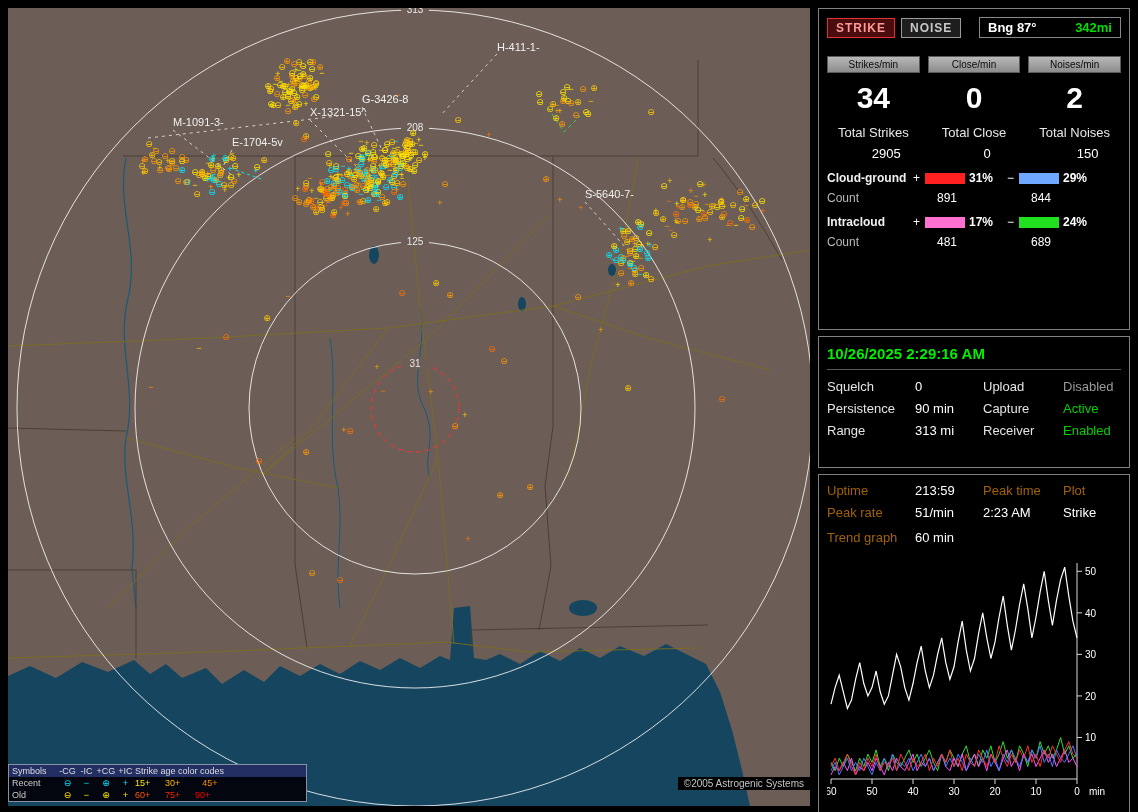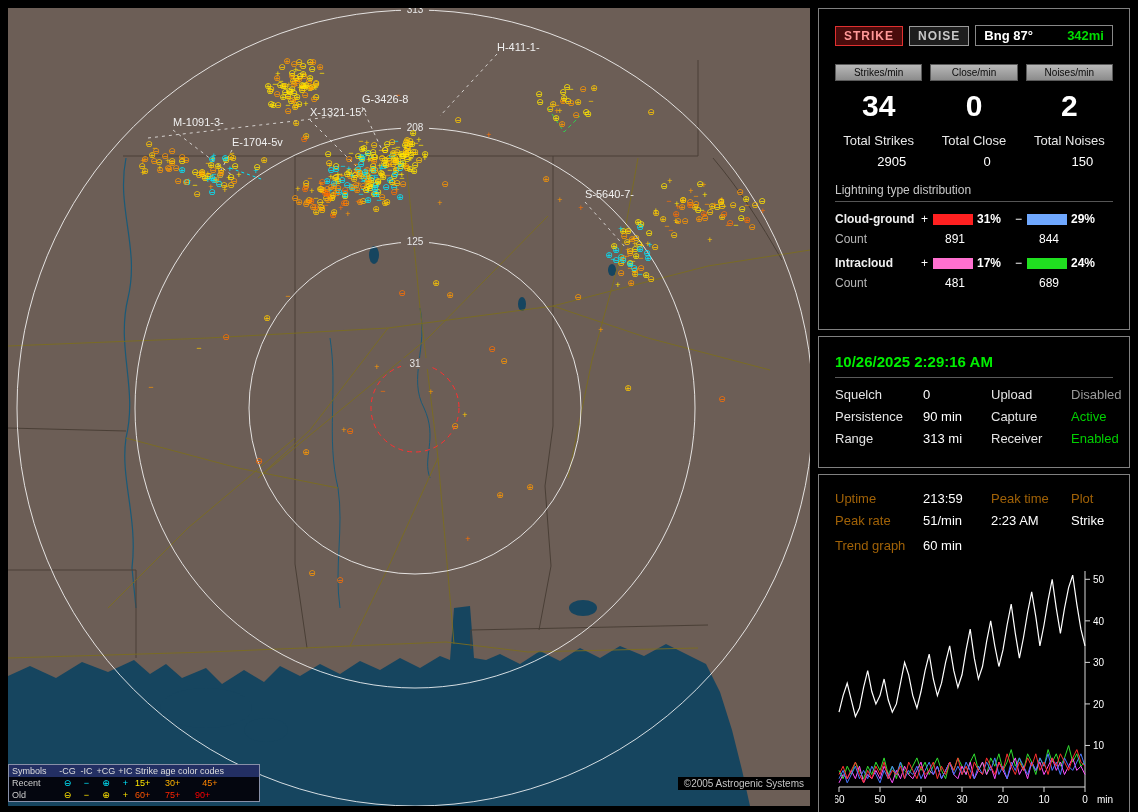--- a/index.html
+++ b/index.html
@@ -1,26 +1,26 @@
 <!DOCTYPE html>
 <html><head>
 <meta charset="utf-8">
 <style>
   *{margin:0;padding:0;box-sizing:border-box}
   html,body{width:1138px;height:812px;background:#000;font-family:"Liberation Sans","DejaVu Sans",sans-serif;position:relative;overflow:hidden}
   #map{position:absolute;left:8px;top:8px;width:802px;height:798px;background:#6c5e56;overflow:hidden}
   #map svg{display:block}
-  .legend{position:absolute;left:0;bottom:4px;width:252px;border:1px solid #8890a8;background:#04060f;font-size:9px;color:#ccc}
+  .legend{position:absolute;left:0;bottom:4px;width:299px;border:1px solid #8890a8;background:#04060f;font-size:9px;color:#ccc}
   .lg-head,.lg-row{display:grid;grid-template-columns:46px 19px 19px 20px 19px 1fr;padding:1px 3px;align-items:center}
   .lg-head{background:#232f63;color:#ddd}
   .lg-sym{text-align:center}
   .lg-ages span{display:inline-block;width:30px}
   .copyright{position:absolute;right:0;bottom:16px;background:#000;color:#c4c4c4;font-size:10px;padding:1px 6px}
   #panel{position:absolute;left:818px;top:8px;width:312px}
-  .box{border:1px solid #808080;background:#000;margin-bottom:6px;padding:16px;color:#fff}
+  .box{border:1px solid #808080;background:#000;margin-bottom:6px;padding:8px;color:#fff}
   #box-top{height:322px}
   #box-status{height:132px}
   #box-trend{height:350px;margin-bottom:0}
   .btn-row{display:flex;align-items:center;gap:6px}
   .strike-btn{background:#4a0c0c;border:1px solid #e03030;color:#ff9898;font-weight:bold;font-size:12px;padding:2px 8px;letter-spacing:1px;font-family:inherit;cursor:pointer}
   .noise-btn{background:#1e1e1e;border:1px solid #9a9a9a;color:#c8c8c8;font-weight:bold;font-size:12px;padding:2px 8px;letter-spacing:1px;font-family:inherit;cursor:pointer}
   .bearing{margin-left:auto;border:1px solid #888;display:flex;justify-content:space-between;width:142px;padding:2px 8px;font-size:13px;font-weight:bold}
   .bng-range{color:#00dd00}
   .rate-grid{display:grid;grid-template-columns:repeat(3,1fr);gap:8px;margin-top:16px}
   .rate-btn{background:linear-gradient(#b8b8b8,#8c8c8c);border:1px solid #5a5a5a;color:#0a0a0a;font-size:10px;padding:2px 0;width:100%;text-align:center;font-family:inherit;cursor:pointer}
@@ -776,21 +776,20 @@
         <div class="bearing">
           <span>Bng 87°</span>
           <span class="bng-range">342mi</span>
         </div>
       </div>
       <div class="rate-grid" id="rate-grid">
           <div><button class="rate-btn">Strikes/min</button><div class="rate-num">34</div><div class="total-label">Total Strikes</div><div class="total-value">2905</div></div>
           <div><button class="rate-btn">Close/min</button><div class="rate-num">0</div><div class="total-label">Total Close</div><div class="total-value">0</div></div>
           <div><button class="rate-btn">Noises/min</button><div class="rate-num">2</div><div class="total-label">Total Noises</div><div class="total-value">150</div></div>
         </div>
-      <div class="dist-title">Lightning type distribution</div>
       <div id="dist-rows">
           <div class="dist-row">
             <span class="dist-label">Cloud-ground</span>
             <span>+</span>
             <span class="bar" style="background: rgb(255, 32, 32);"></span>
             <span class="dist-pct">31%</span>
             <span>−</span>
             <span class="bar" style="background: rgb(111, 168, 255);"></span>
             <span class="dist-pct">29%</span>
           </div>

